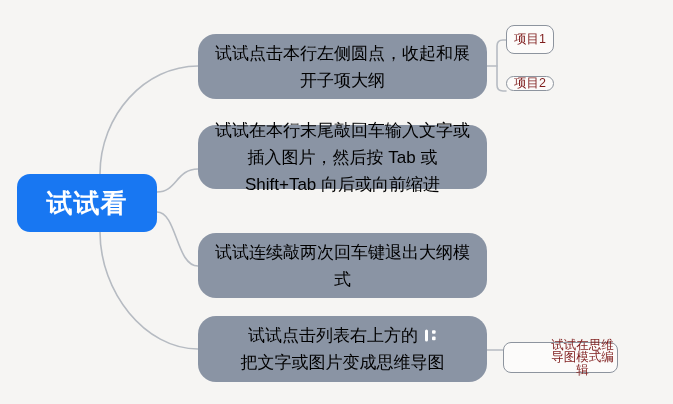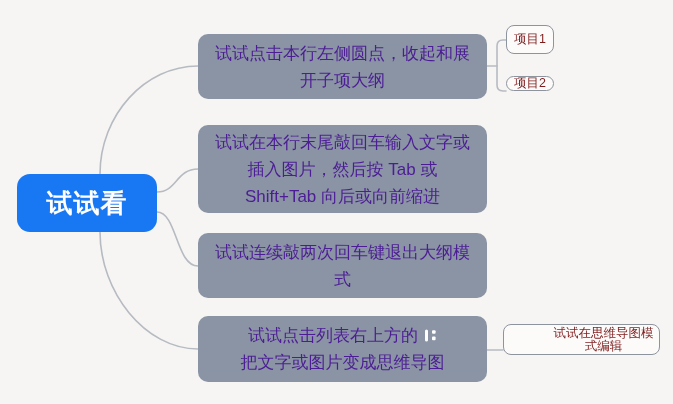--- a/index.html
+++ b/index.html
@@ -35,29 +35,29 @@
     color: #ffffff;
     border-radius: 13px;
     font-size: 26px;
     font-weight: bold;
     letter-spacing: 1px;
   }
   .branch {
     left: 198px;
     width: 289px;
     background: #8a94a4;
-    color: #4c1d95;
-    border-radius: 10px;
+    color: #000000;
+    border-radius: 18px;
     font-size: 17px;
     line-height: 27px;
     white-space: pre-line;
     padding: 4px 12px;
   }
   .b1 { top: 34px;  height: 65px; }
-  .b2 { top: 125px; height: 88px; }
+  .b2 { top: 125px; height: 64px; }
   .b3 { top: 233px; height: 65px; }
   .b4 { top: 316px; height: 66px; flex-direction: column; white-space: normal; }
   .b4 .row {
     display: flex;
     align-items: center;
     justify-content: center;
     gap: 5px;
   }
   .mm-icon {
     display: inline-flex;
@@ -68,21 +68,21 @@
   .leaf {
     background: #fcfbfa;
     border: 1.5px solid #8d949e;
     border-radius: 8px;
     color: #7f1d1d;
     font-size: 12.5px;
     line-height: 1;
   }
   .l1 { left: 506px; top: 25px;  width: 48px;  height: 29px; }
   .l2 { left: 506px; top: 76px;  width: 48px;  height: 15px; }
-  .l3 { left: 503px; top: 324px; width: 157px; height: 31px; padding-left: 44px; }
+  .l3 { left: 503px; top: 342px; width: 115px; height: 31px; padding-left: 44px; }
 </style>
 </head>
 <body>
 
 <div class="canvas">
 
   <svg class="links" viewBox="0 0 673 404" fill="none" stroke="#b6bbc2" stroke-width="1.6" stroke-linecap="round">
 
     <path d="M 100 174 C 100 115, 145 66, 198 66"></path>
 

